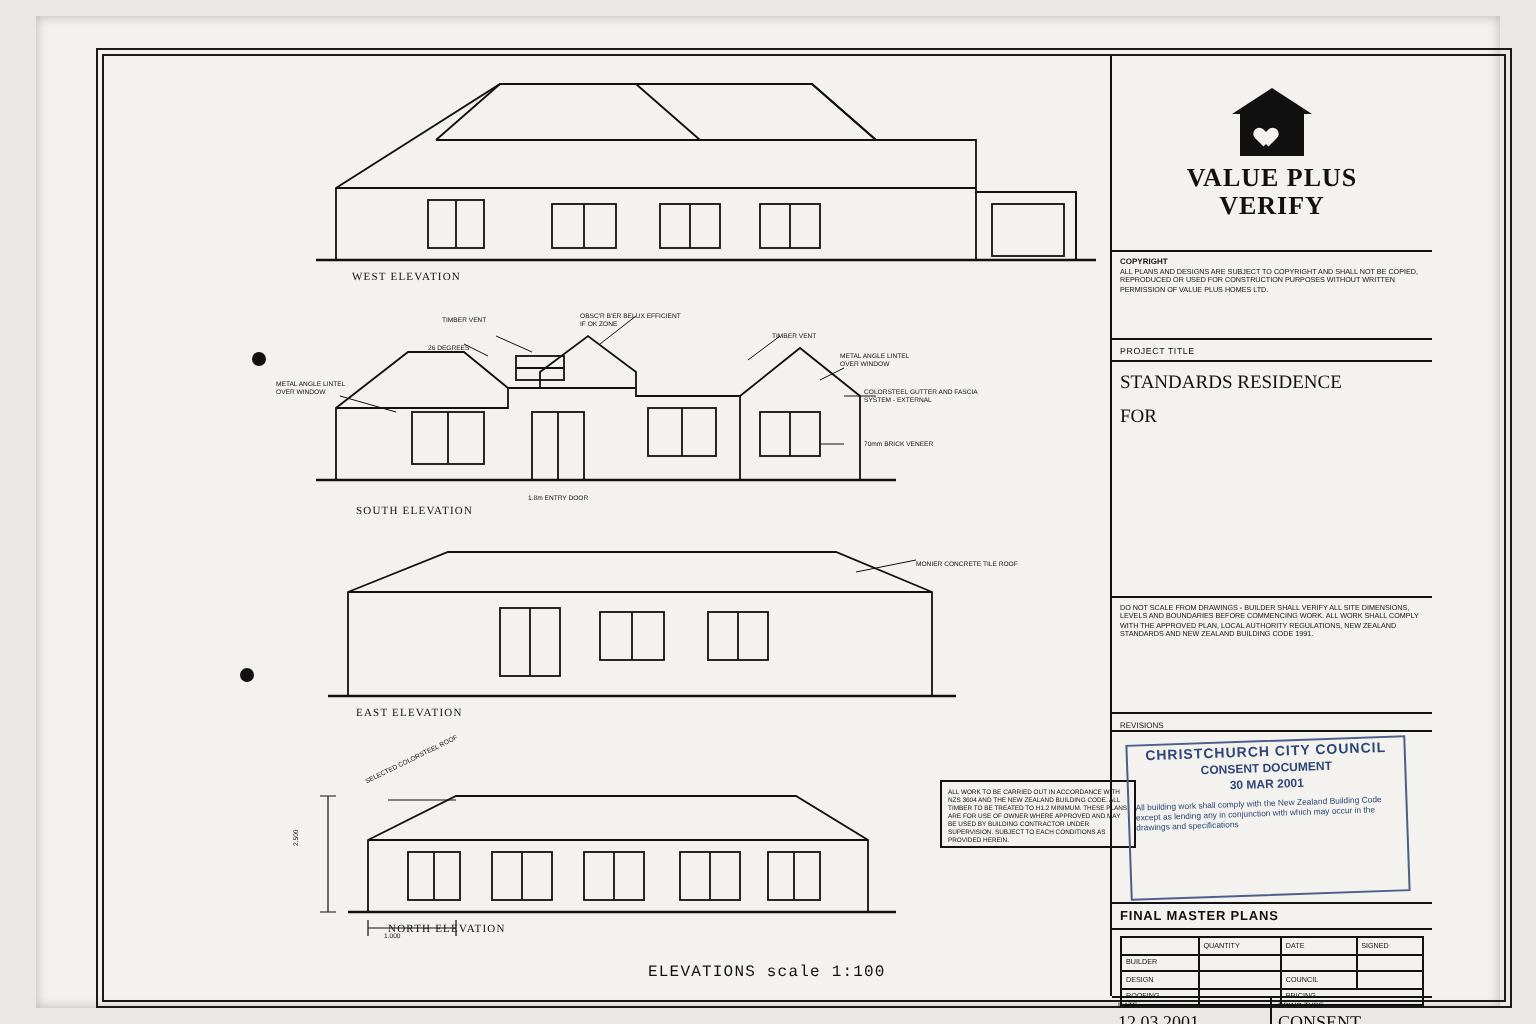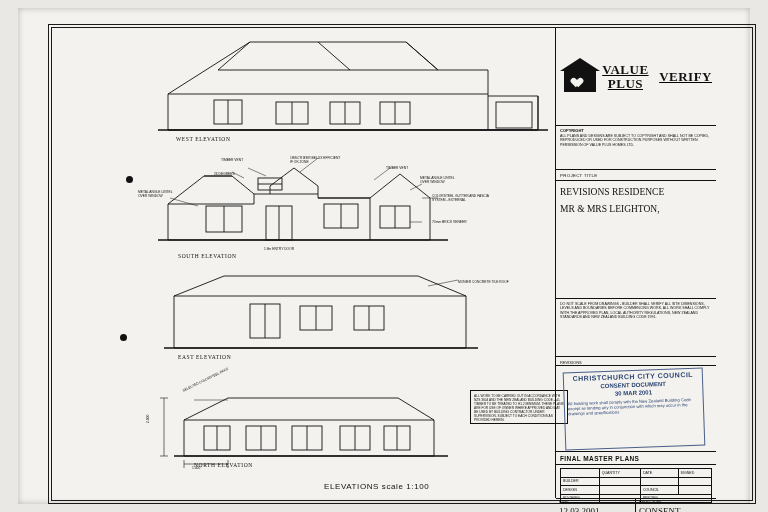--- a/index.html
+++ b/index.html
@@ -4,21 +4,21 @@
 <style>
   html,body{margin:0;padding:0;background:#c9c9c7;}
   body{width:768px;height:512px;overflow:hidden;font-family:"Liberation Sans",sans-serif;}
   #sheet{position:absolute;left:0;top:0;width:768px;height:512px;background:#e9e8e4;}
   .paper{position:absolute;left:18px;top:8px;width:732px;height:496px;background:#f3f2ee;box-shadow:0 0 6px rgba(0,0,0,.25) inset;}
   .border{position:absolute;left:30px;top:16px;width:706px;height:478px;border:1px solid #1a1a1a;}
   .border2{position:absolute;left:33px;top:19px;width:700px;height:472px;border:1px solid #1a1a1a;}
   
   .tb{position:absolute;right:34px;top:20px;width:160px;height:470px;border-left:1px solid #111;background:transparent;}
   .tb .cell{border-bottom:1px solid #111;padding:3px 4px;box-sizing:border-box;}
-  .logo{height:98px;display:flex;flex-direction:row;align-items:center;justify-content:center;text-decoration:underline;}
+  .logo{height:98px;display:flex;flex-direction:column;align-items:center;justify-content:center;}
   .logohouse{width:40px;height:34px;position:relative;margin-bottom:4px;}
   .logohouse .roof{position:absolute;left:0;top:0;width:0;height:0;border-left:20px solid transparent;border-right:20px solid transparent;border-bottom:13px solid #111;}
   .logohouse .body{position:absolute;left:4px;top:12px;width:32px;height:22px;background:#111;}
   .logohouse .heart{position:absolute;left:14px;top:16px;width:12px;height:12px;}
   .logohouse .heart:before,.logohouse .heart:after{content:"";position:absolute;width:6px;height:9px;background:#f3f2ee;border-radius:6px 6px 0 0;}
   .logohouse .heart:before{left:0;transform:rotate(-45deg);transform-origin:100% 100%;}
   .logohouse .heart:after{left:0;transform:rotate(45deg);transform-origin:0 100%;}
   .logotext{font-family:"Liberation Serif",serif;font-weight:bold;font-size:13px;letter-spacing:.5px;text-align:center;line-height:14px;color:#111;}
   .copy{font-size:3.6px;line-height:4.6px;color:#111;height:44px;overflow:hidden;}
   .copy b{font-size:4px;}
@@ -37,21 +37,21 @@
   .tbl td{border:1px solid #111;padding:0 2px;height:7.5px;font-size:3.6px;}
   .row2{height:22px;display:flex;}
   .row2 .c{border-right:1px solid #111;padding:2px 3px;box-sizing:border-box;}
   .lbl{font-size:3.8px;color:#111;display:block;}
   .val{font-family:"Liberation Serif",serif;font-size:9px;color:#111;display:block;margin-top:1px;}
   .hand{font-family:"Liberation Serif",serif;}
   
   .lab{position:absolute;font-size:5.5px;color:#111;letter-spacing:.6px;font-family:"Liberation Serif",serif;}
   .tiny{position:absolute;font-size:3.3px;line-height:4px;color:#111;}
   .dot{position:absolute;width:7px;height:7px;border-radius:50%;background:#111;}
-  .elevcap{position:absolute;font-size:8px;letter-spacing:.6px;color:#111;font-family:Liberation Sans, sans-serif;padding-left:20px;}
+  .elevcap{position:absolute;font-size:8px;letter-spacing:.6px;color:#111;font-family:Liberation Mono, monospace;padding-left:20px;}
   .notebox{position:absolute;border:1px solid #111;font-size:3.2px;line-height:4px;padding:3px;color:#111;box-sizing:border-box;}
   svg{position:absolute;left:0;top:0;}
 </style>
 </head>
 <body>
 
 <div id="sheet">
   <div class="paper">
     <div class="border"></div>
     <div class="border2"></div>
@@ -191,22 +191,22 @@
       </div>
 
       <div class="cell copy">
         <b>COPYRIGHT</b><br>
         <span>ALL PLANS AND DESIGNS ARE SUBJECT TO COPYRIGHT AND SHALL NOT BE COPIED, REPRODUCED OR USED FOR CONSTRUCTION PURPOSES WITHOUT WRITTEN PERMISSION OF VALUE PLUS HOMES LTD.</span>
       </div>
 
       <div class="cell projtitle">PROJECT TITLE</div>
 
       <div class="cell proposed">
-        <div>REVISIONS RESIDENCE</div>
-        <div>MR &amp; MRS LEIGHTON,</div>
+        <div>STANDARDS RESIDENCE</div>
+        <div>FOR</div>
       </div>
 
       <div class="cell notes">DO NOT SCALE FROM DRAWINGS - BUILDER SHALL VERIFY ALL SITE DIMENSIONS, LEVELS AND BOUNDARIES BEFORE COMMENCING WORK. ALL WORK SHALL COMPLY WITH THE APPROVED PLAN, LOCAL AUTHORITY REGULATIONS, NEW ZEALAND STANDARDS AND NEW ZEALAND BUILDING CODE 1991.</div>
       <div class="cell rev">REVISIONS</div>
 
       <div class="cell stampbox">
         <div class="stamp">
           <span class="big">CHRISTCHURCH CITY COUNCIL</span>
           <span class="mid">CONSENT DOCUMENT</span>
           <span class="mid">30 MAR 2001</span>

